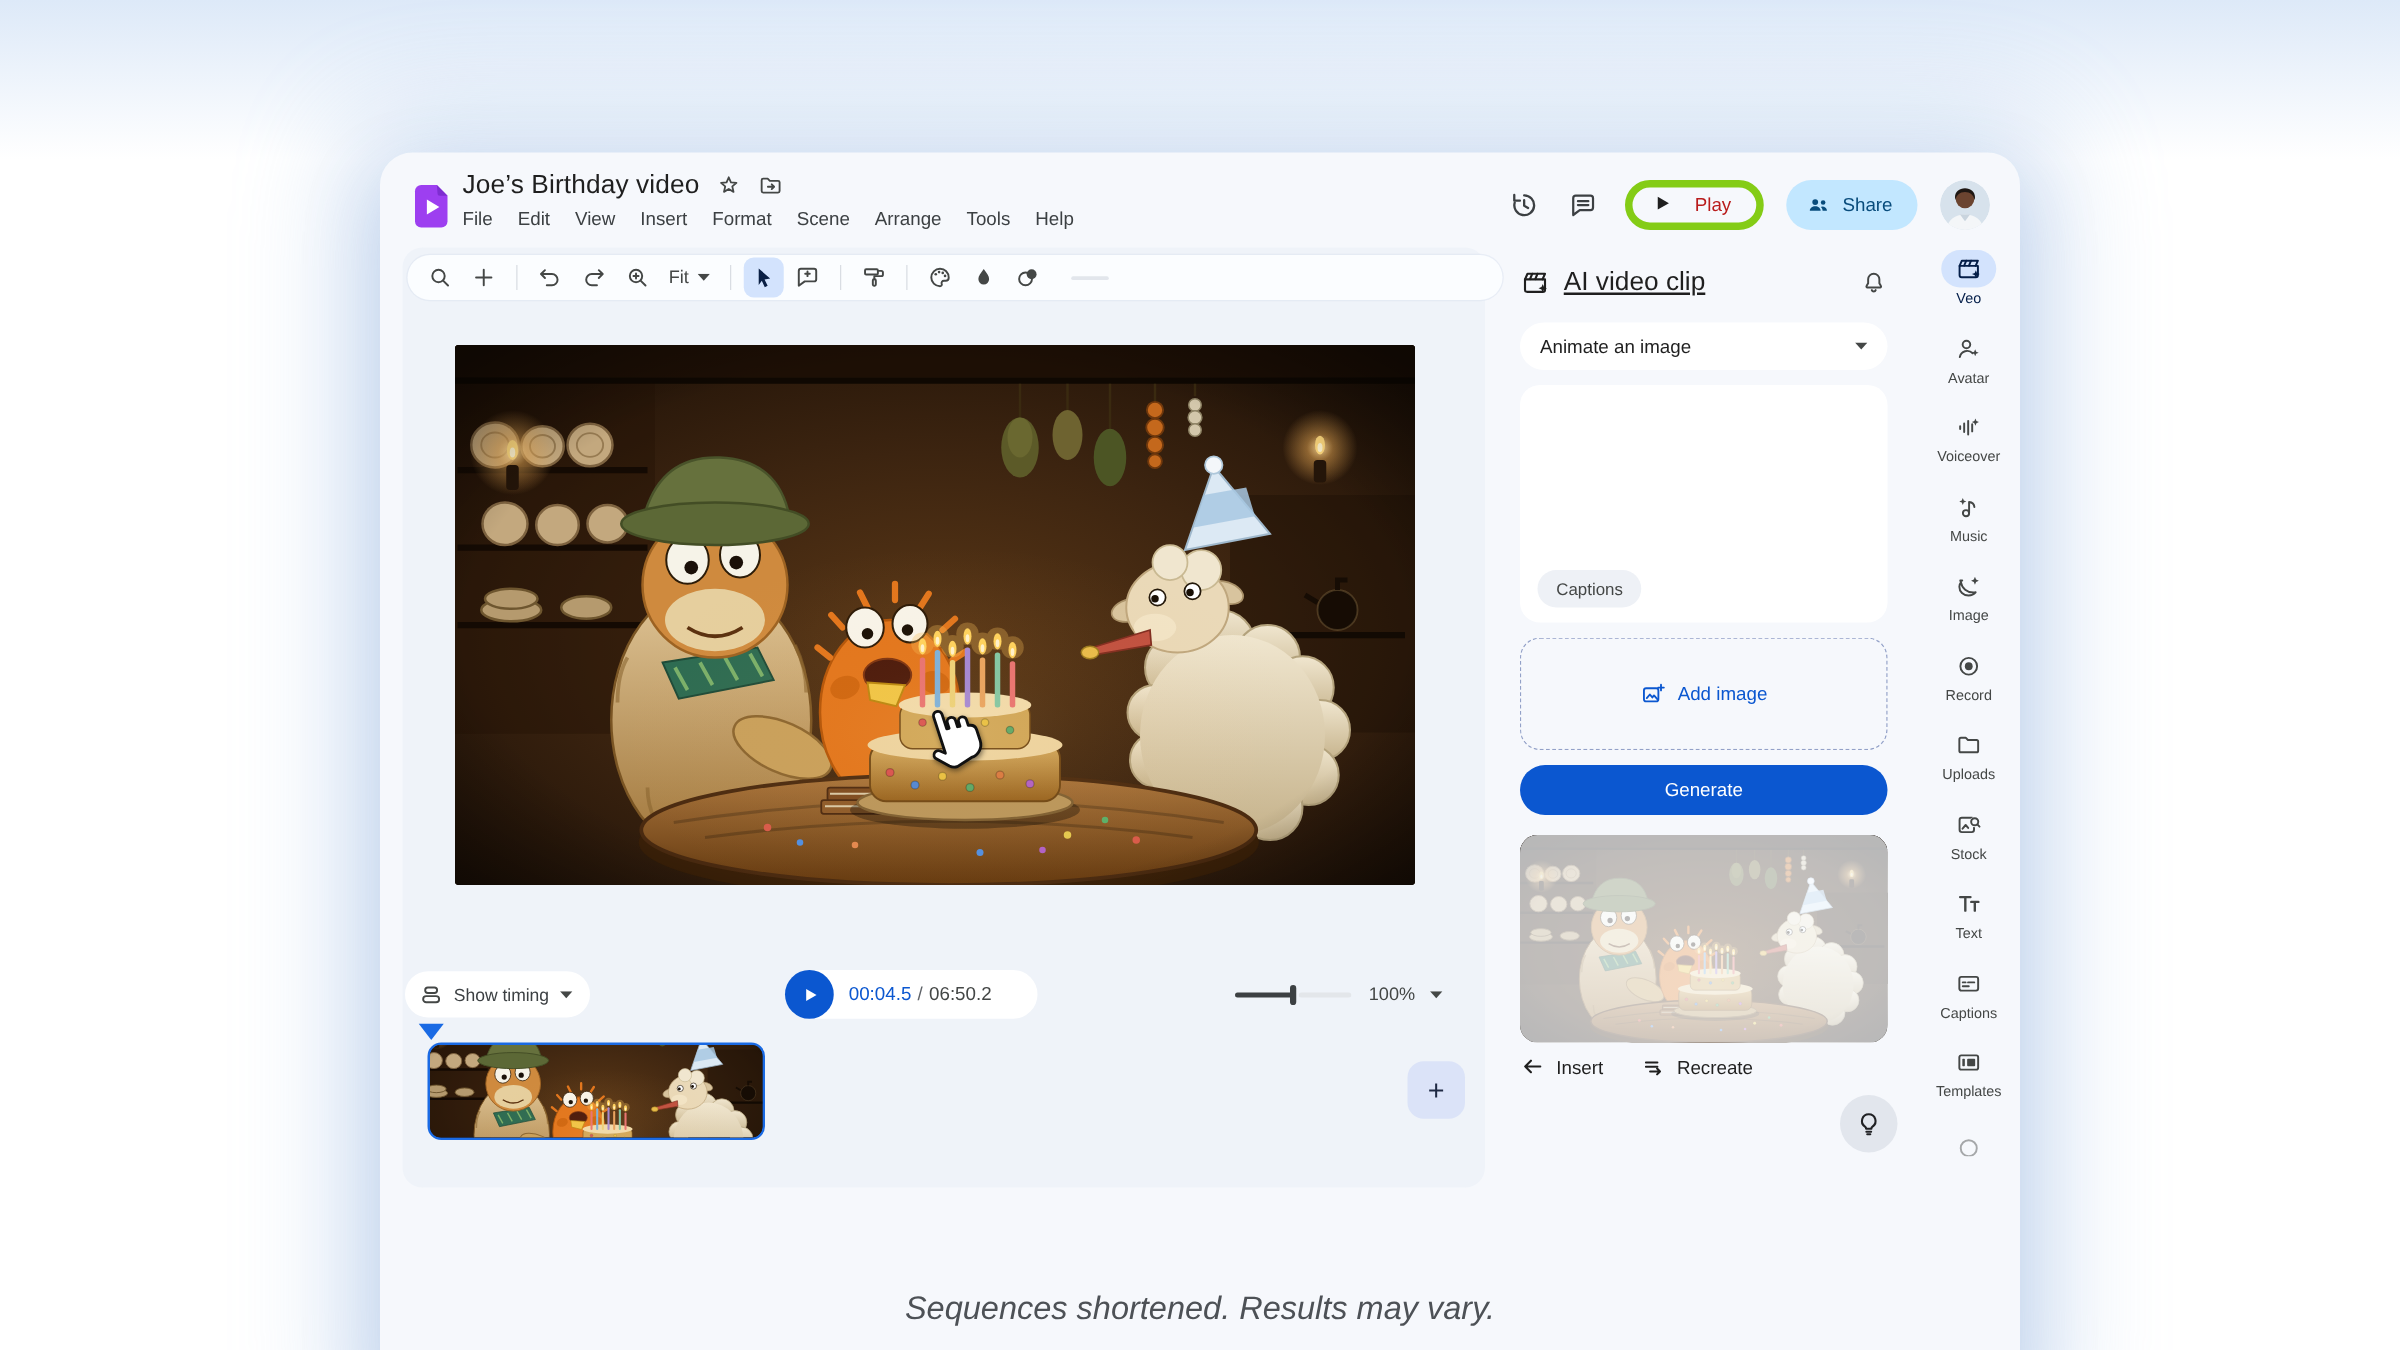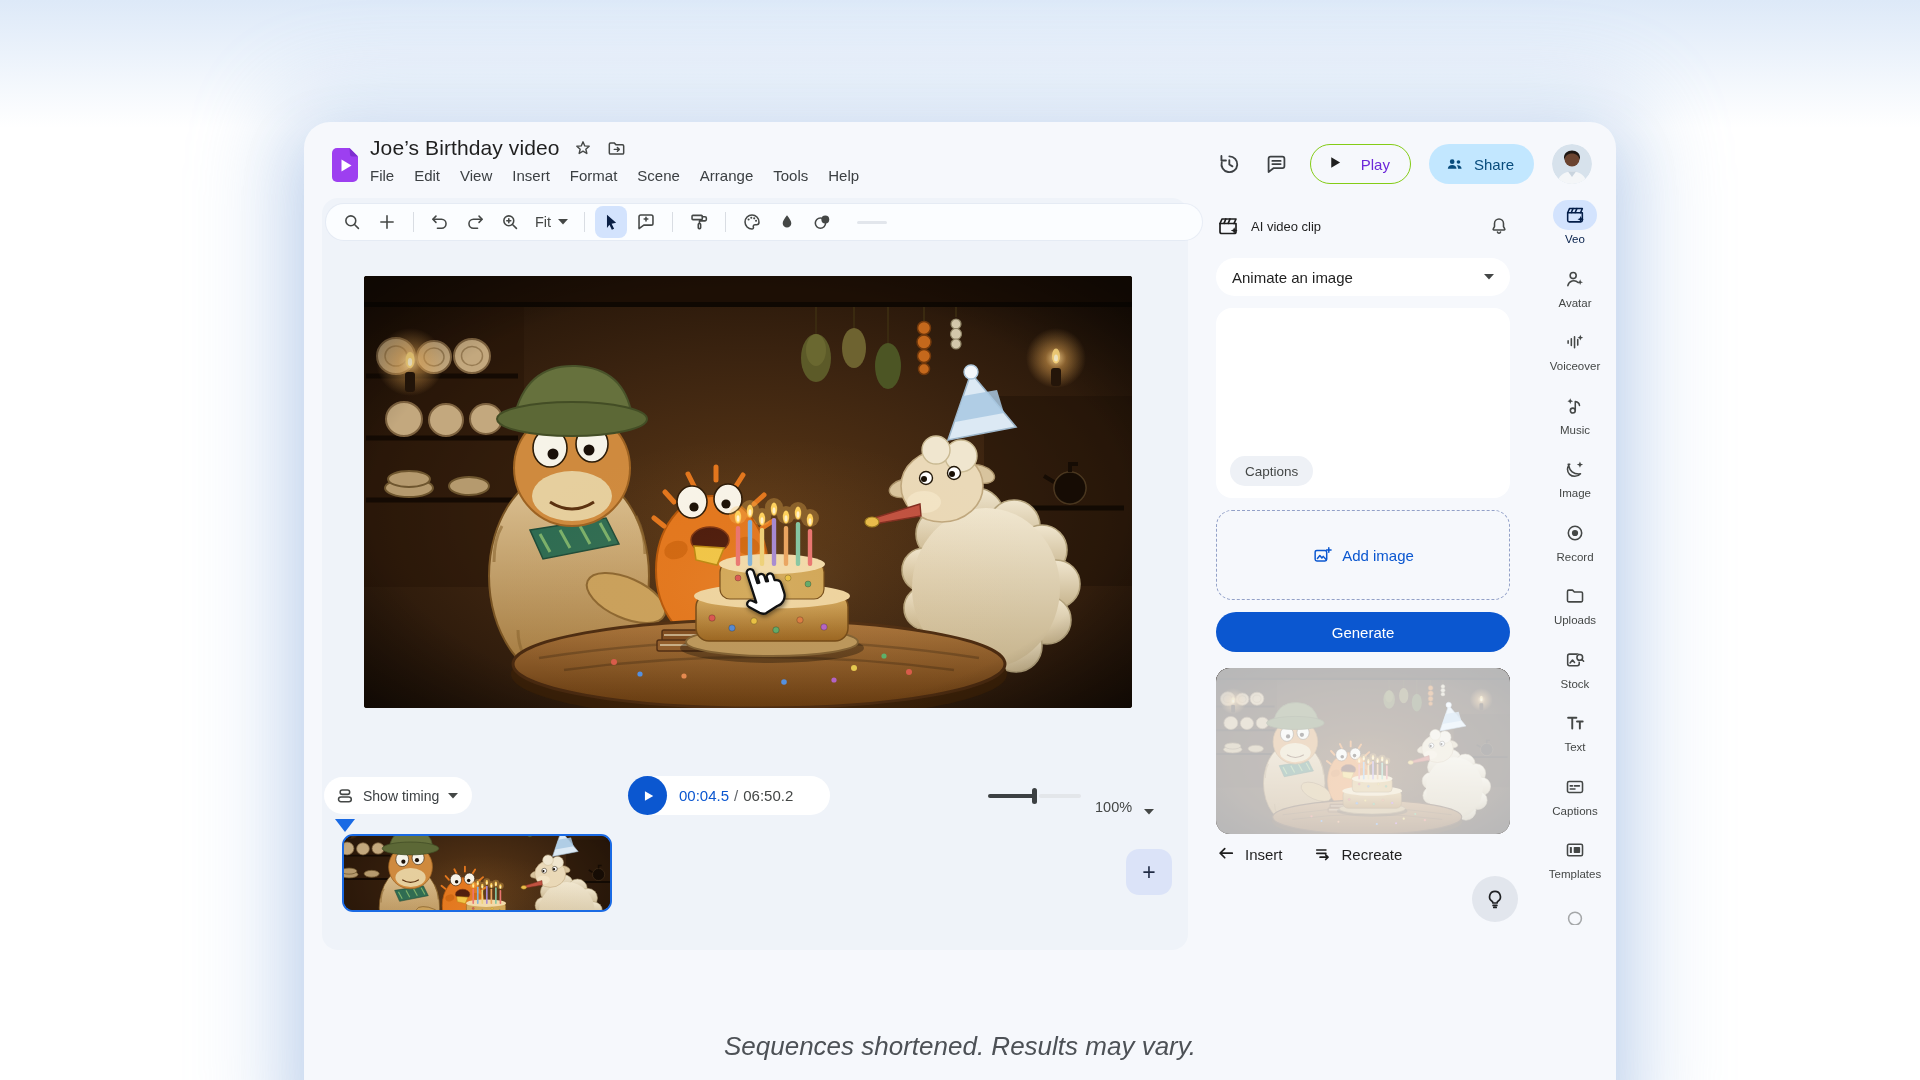--- a/index.html
+++ b/index.html
@@ -16,22 +16,22 @@
   
   .logo{position:absolute;left:26px;top:24px;width:30px;height:38px;}
   .title-block{position:absolute;left:66px;top:10px;}
   .title-row{display:flex;align-items:center;gap:13px;height:32px;}
   .doc-title{font-size:21px;font-weight:500;color:#1f1f1f;letter-spacing:.1px;}
   .title-ic{color:#444746;display:grid;place-items:center;}
   .menubar{display:flex;gap:20px;margin-top:3px;font-size:15px;color:#3c4043;}
   .menu-item{cursor:default;}
   .hdr-right{position:absolute;right:24px;top:22px;display:flex;align-items:center;gap:18px;}
   .icon-btn{width:30px;height:30px;display:grid;place-items:center;color:#3c4043;background:none;border:none;padding:0;}
-  .play-btn{height:40px;padding:0 20px 0 16px;border:1px solid #84cc16;border-radius:20px;background:transparent;
-       display:flex;align-items:center;gap:19px;font-size:15px;font-weight:500;color:#6d28d9;}
+  .play-btn{height:40px;padding:0 20px 0 16px;border:6px solid #84cc16;border-radius:20px;background:transparent;
+       display:flex;align-items:center;gap:19px;font-size:15px;font-weight:500;color:#b91c1c;}
   .share-btn{height:40px;padding:0 20px 0 16px;border:none;border-radius:20px;background:#c2e7ff;
        display:flex;align-items:center;gap:9px;font-size:15px;font-weight:500;color:#084c7c;}
   .avatar{width:40px;height:40px;border-radius:50%;overflow:hidden;border:none;padding:0;background:none;}
   
   .toolbar{position:absolute;left:22px;top:82px;width:856px;height:36px;border-radius:18px;background:#fbfdff;
        display:flex;align-items:center;padding:0 10px;gap:3px;box-shadow:0 0 0 1px rgba(220,228,240,.55);}
   .tbtn{width:32px;height:32px;display:grid;place-items:center;border-radius:8px;color:#444746;background:none;border:none;padding:0;}
   .tbtn.active{background:#d3e3fd;color:#0a1f44;}
   .tdiv{width:1px;height:20px;background:#d9dde3;margin:0 7px;}
   .fit-group{display:flex;align-items:center;gap:7px;padding:0 6px;font-size:14.5px;color:#444746;background:none;border:none;}
@@ -42,38 +42,38 @@
   .canvas svg.scene-view{display:block;width:100%;height:100%;}
   .cursor{position:absolute;left:372px;top:278px;width:54px;height:64px;filter:drop-shadow(1px 2px 2px rgba(0,0,0,.45));}
   
   .show-timing{position:absolute;left:20px;top:655px;height:37px;border-radius:19px;background:#fff;
        display:flex;align-items:center;gap:9px;padding:0 14px 0 12px;font-size:14px;color:#3c4043;border:none;}
   .time-pill{position:absolute;left:324px;top:654px;width:202px;height:39px;border-radius:20px;background:#fff;
        display:flex;align-items:center;}
   .play-circle{width:39px;height:39px;border-radius:50%;background:#0b57d0;display:grid;place-items:center;border:none;padding:0;flex:none;}
   .time-text{font-size:15px;margin-left:12px;white-space:nowrap;}
   .cur{color:#0b57d0;font-weight:500;} .sep{color:#5f6368;margin:0 5px;} .tot{color:#444746;}
-  .zoom-ctrl{position:absolute;left:684px;top:654px;height:39px;display:flex;align-items:flex-end;gap:14px;}
+  .zoom-ctrl{position:absolute;left:684px;top:654px;height:39px;display:flex;align-items:center;gap:14px;}
   .slider{position:relative;width:93px;height:39px;}
   .track-dark{position:absolute;left:0;top:18px;width:46px;height:3.5px;background:#3c4043;border-radius:2px;}
   .track-light{position:absolute;left:51px;top:18px;width:42px;height:3.5px;background:#e3e6ea;border-radius:2px;}
   .handle{position:absolute;left:44px;top:11.5px;width:4.5px;height:16px;background:#3c4043;border-radius:2.5px;}
   .zoom-label{font-size:14.5px;color:#444746;}
   .zoom-caret{margin-left:-2px;color:#444746;}
   
   .playhead{position:absolute;left:31px;top:697px;width:0;height:0;
        border-left:10px solid transparent;border-right:10px solid transparent;border-top:13px solid #1a6ae4;}
   .filmstrip{position:absolute;left:38px;top:712px;width:266px;height:74px;border:2.5px solid #1a6ae4;
        border-radius:11px;overflow:hidden;background:#1a0e06;}
   .filmstrip svg{display:block;width:100%;height:100%;}
   .add-scene{position:absolute;left:822px;top:727px;width:46px;height:46px;border-radius:13px;background:#dbe3f8;
        color:#1f2a44;font-size:23px;display:grid;place-items:center;border:none;font-family:inherit;}
   
   .p-hdr{position:absolute;left:912px;top:92px;width:294px;display:flex;align-items:center;gap:11px;color:#1f1f1f;}
-  .p-title{font-size:13px;font-weight:500;}
+  .p-title{font-size:21px;font-weight:500;text-decoration:underline;}
   .p-bell{margin-left:auto;color:#444746;background:none;border:none;padding:0;display:grid;place-items:center;}
   .p-select{position:absolute;left:912px;top:136px;width:294px;height:38px;border-radius:19px;background:#fff;
        display:flex;align-items:center;padding:0 16px;box-sizing:border-box;font-size:15px;color:#1f1f1f;border:none;}
   .p-select .caret{margin-left:auto;color:#444746;}
   .p-card{position:absolute;left:912px;top:186px;width:294px;height:190px;border-radius:16px;background:#fff;box-sizing:border-box;}
   .p-placeholder{padding:14px 16px 0 16px;font-size:14.5px;line-height:1.42;color:#5f6368;}
   .p-chip{position:absolute;left:14px;bottom:12px;height:30px;padding:0 15px;border-radius:15px;background:#eef1f6;
        display:flex;align-items:center;font-size:13.5px;color:#444746;border:none;font-family:inherit;}
   .p-dashed{position:absolute;left:912px;top:388px;width:294px;height:90px;border-radius:16px;
        border:1.6px dashed #93a1c8;box-sizing:border-box;display:flex;align-items:center;justify-content:center;background:transparent;}

